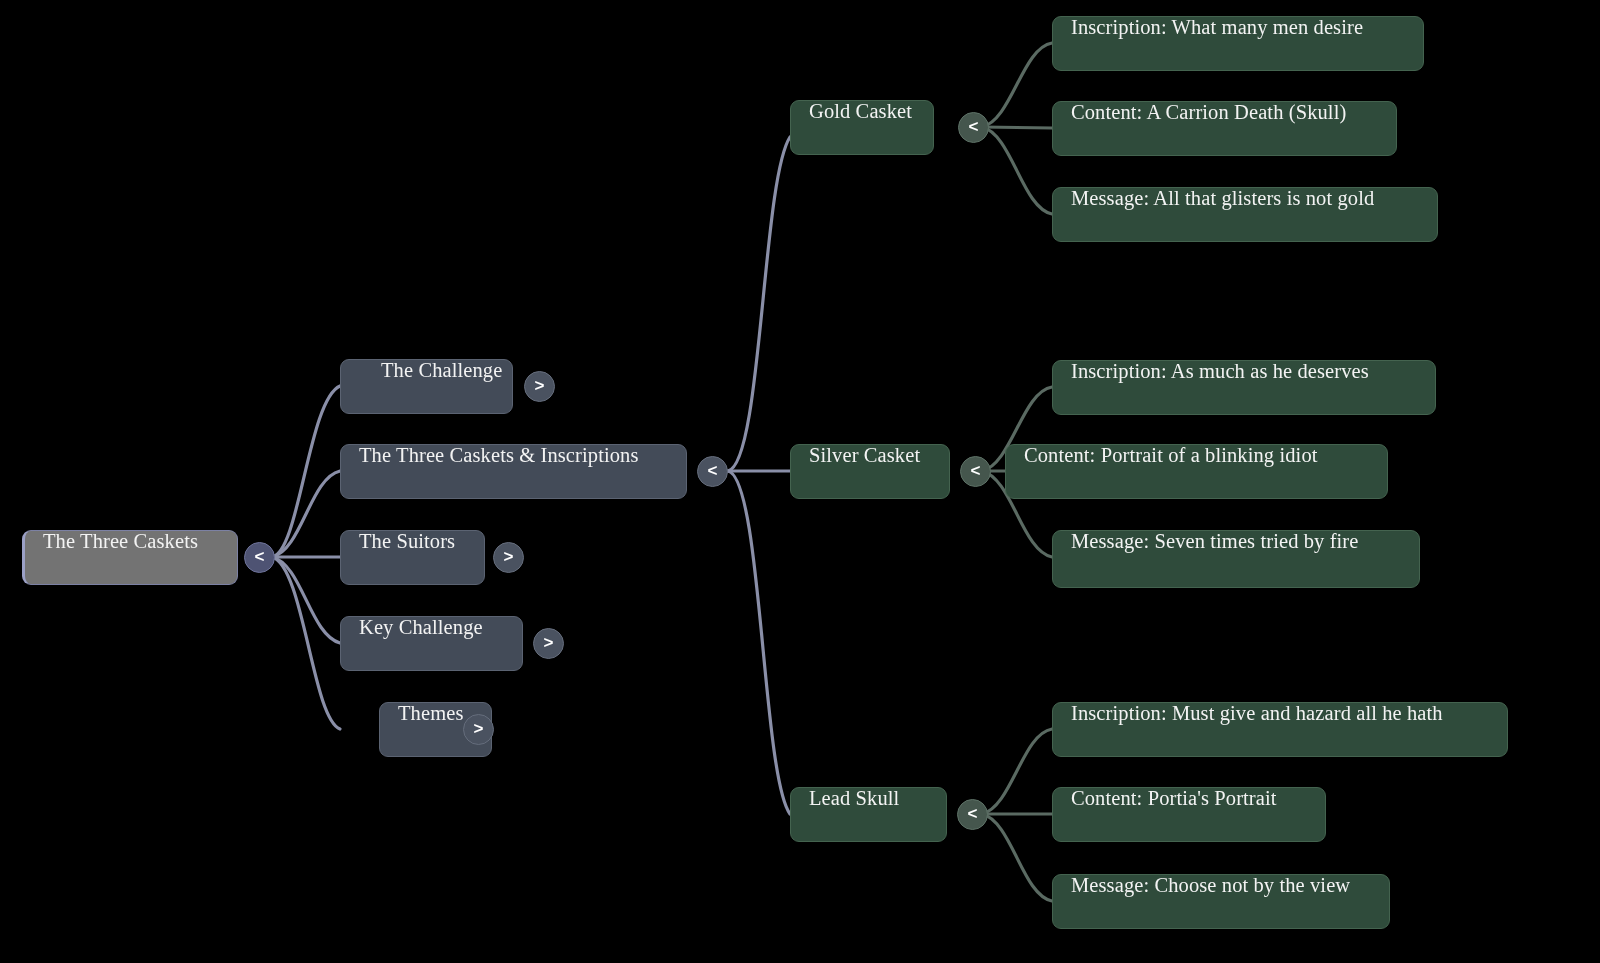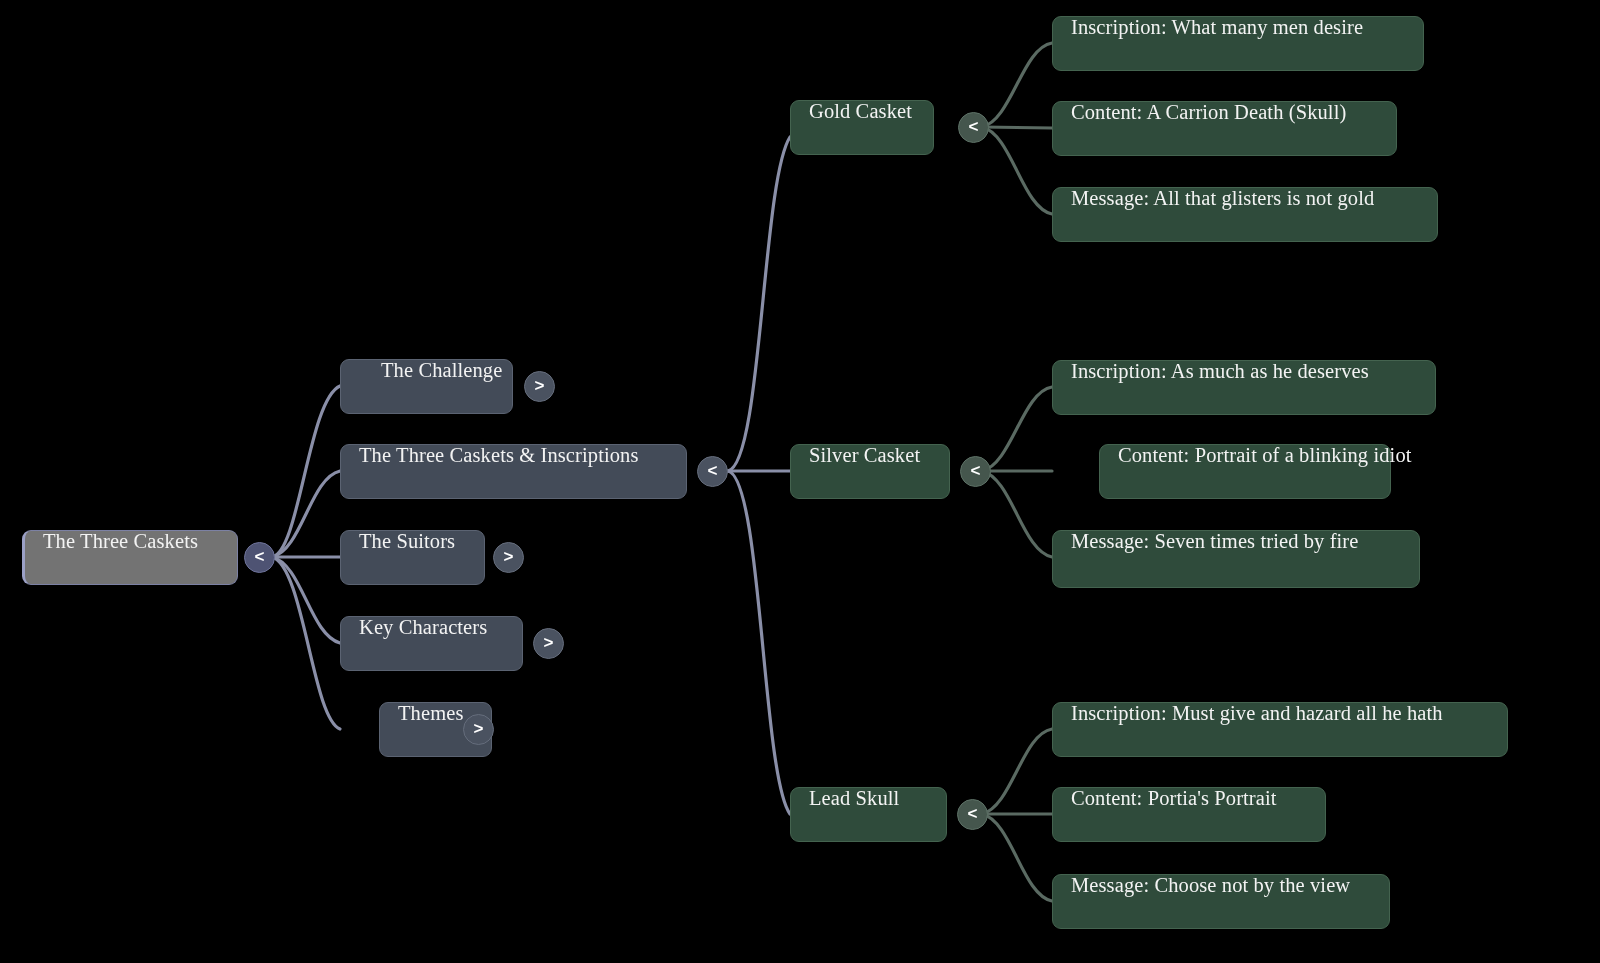--- a/index.html
+++ b/index.html
@@ -138,21 +138,21 @@
   </div>
 
   <div class="node slate" style="left:340px; top:530px; width:145px; height:55px;">
     <span>The Suitors</span>
   </div>
   <div class="toggle slate" style="left:493px; top:542px;">
     <span>&gt;</span>
   </div>
 
   <div class="node slate" style="left:340px; top:616px; width:183px; height:55px;">
-    <span>Key Characters</span>
+    <span>Key Challenge</span>
   </div>
   <div class="toggle slate" style="left:533px; top:628px;">
     <span>&gt;</span>
   </div>
 
   <div class="node slate" style="left:340px; top:702px; width:113px; height:55px;margin-left:39px;">
     <span>Themes</span>
   </div>
   <div class="toggle slate" style="left:463px; top:714px;">
     <span>&gt;</span>
@@ -178,21 +178,21 @@
   <div class="node green" style="left:790px; top:444px; width:160px; height:55px;">
     <span>Silver Casket</span>
   </div>
   <div class="toggle green" style="left:960px; top:456px;">
     <span>&lt;</span>
   </div>
 
   <div class="node green" style="left:1052px; top:360px; width:384px; height:55px;">
     <span>Inscription: As much as he deserves</span>
   </div>
-  <div class="node green" style="left:1099px; top:444px; width:292px; height:55px;">
+  <div class="node green" style="left:1005px; top:444px; width:383px; height:55px;">
     <span>Content: Portrait of a blinking idiot</span>
   </div>
   <div class="node green" style="left:1052px; top:530px; width:368px; height:58px;">
     <span>Message: Seven times tried by fire</span>
   </div>
 
   <div class="node green" style="left:790px; top:787px; width:157px; height:55px;">
     <span>Lead Skull</span>
   </div>
   <div class="toggle green" style="left:957px; top:799px;">

